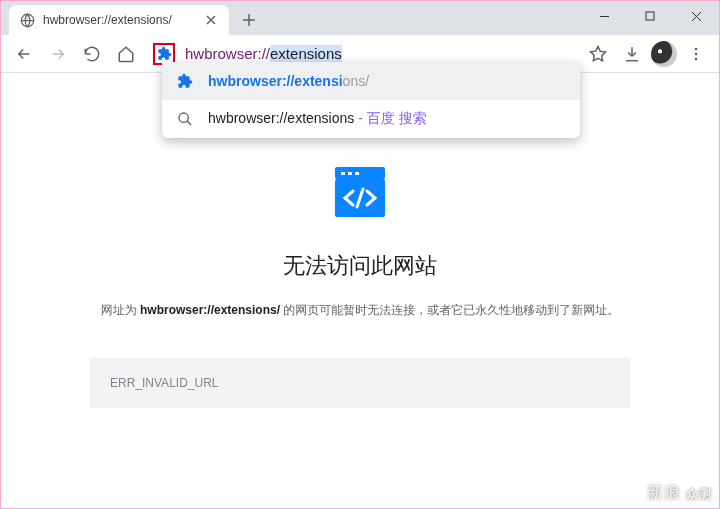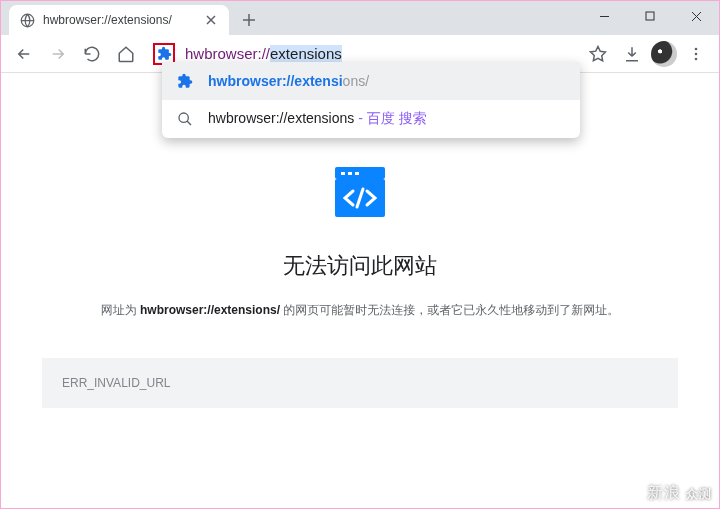--- a/index.html
+++ b/index.html
@@ -40,21 +40,21 @@
 
 
 .avatar { width: 26px; height: 26px; border-radius: 50%; background: radial-gradient(circle at 35% 40%, #fff 8%, #333 10%, #333 50%, #ccc 55%); cursor: pointer; }
 
 
 .content { flex: 1; background: #fff; position: relative; overflow: auto; display: flex; flex-direction: column; align-items: center; padding-top: 88px; }
 .err-icon { width: 70px; height: 60px; margin-bottom: 30px; }
 .err-title { font-size: 22px; color: #202124; margin-bottom: 20px; }
 .err-desc { font-size: 12px; color: #5f6368; line-height: 1.6; max-width: 540px; text-align: left; }
 .err-desc b { color: #202124; font-weight: 600; }
-.err-code-box { margin-top: 38px; background: #f1f3f4; width: 636px; padding: 18px 20px; font-size: 12px; color: #80868b; text-align: left; }
+.err-code-box { margin-top: 38px; background: #f1f3f4; width: 540px; padding: 18px 20px; font-size: 12px; color: #80868b; text-align: left; }
 
 
 .watermark { position: absolute; right: 8px; bottom: 8px; color: rgba(255,255,255,0.9); font-size: 14px; text-shadow: 0 0 3px rgba(0,0,0,0.6); line-height: 1; text-align: right; letter-spacing: 1px; }
 
 .star-icon { color: #5f6368; }
 </style>
 </head>
 <body>
 
 <div class="window">

